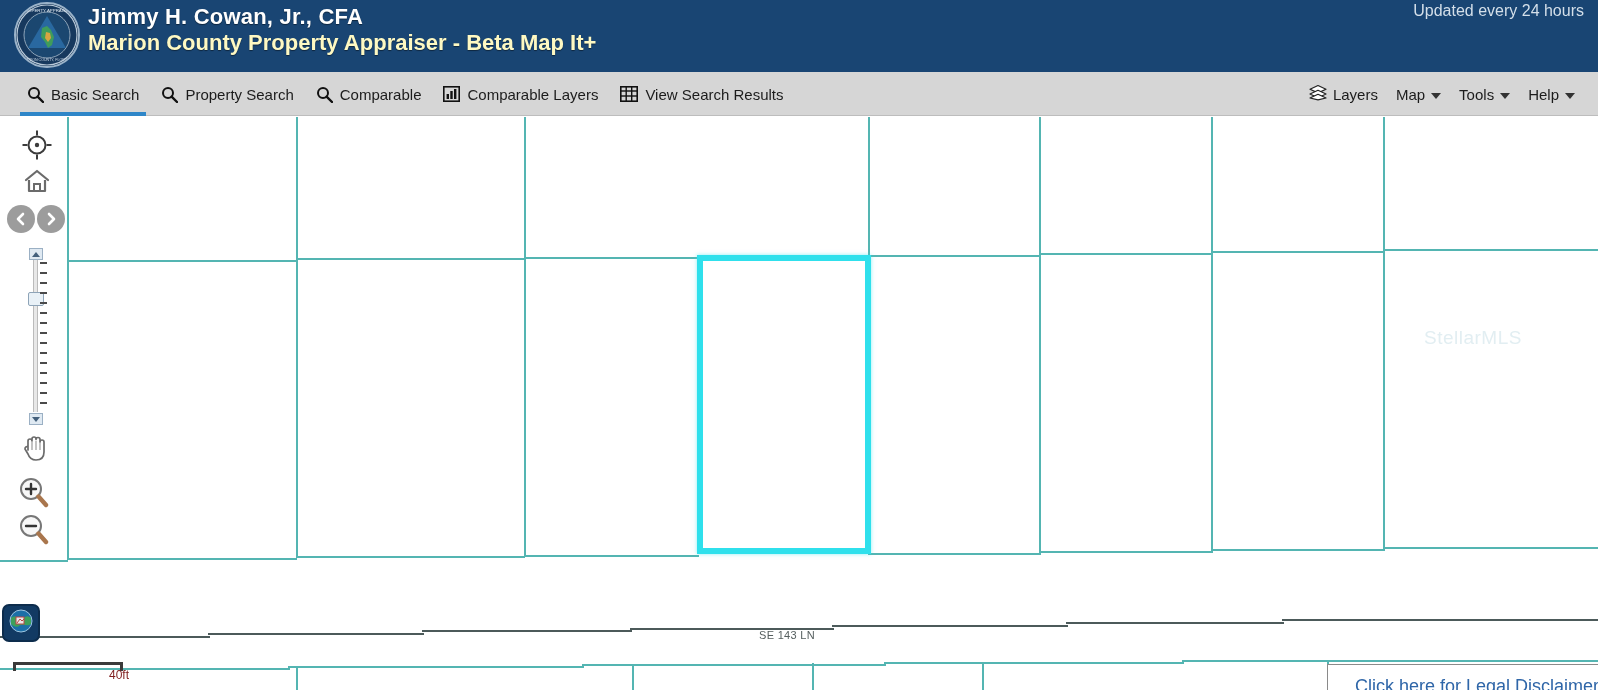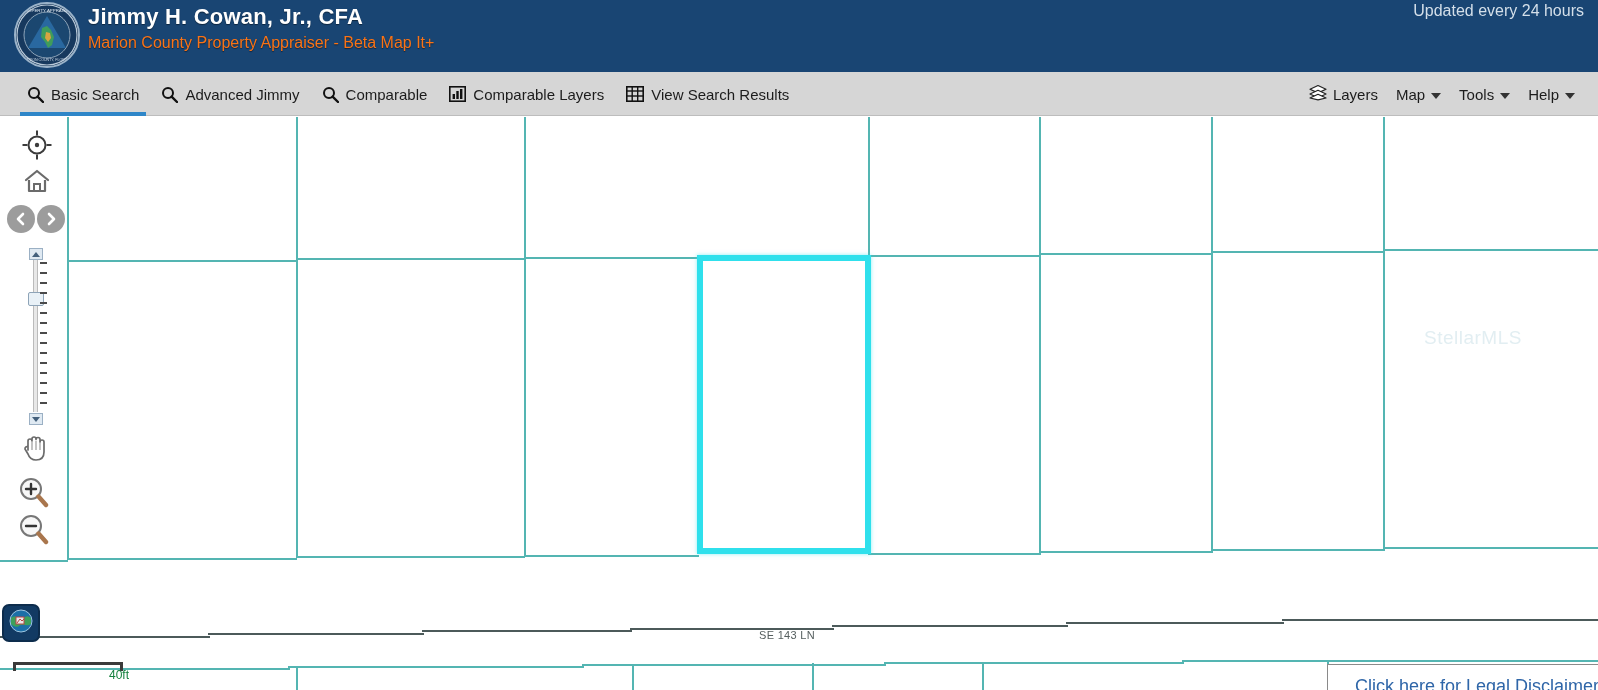--- a/index.html
+++ b/index.html
@@ -27,21 +27,21 @@
     overflow: hidden;
   }
   .seal svg { display:block; }
   .titles { position: absolute; left: 88px; top: 4px; }
   .title-main {
     color: #ffffff; font-size: 22px; font-weight: bold;
     letter-spacing: .2px; line-height: 26px;
     text-shadow: 0 1px 1px rgba(0,0,0,.45);
   }
   .title-sub {
-    color: #f97316; font-size: 16px; font-weight: normal;
+    color: #fef9c3; font-size: 22px; font-weight: bold;
     line-height: 22px; margin-top: 2px;
     text-shadow: 0 1px 1px rgba(0,0,0,.45);
   }
   .updated {
     position: absolute; right: 14px; top: 2px;
     color: #d4dfe9; font-size: 16px;
   }
 
   
   .navbar {
@@ -141,21 +141,21 @@
   .scalebar { position: absolute; left: 13px; top: 662px; width: 110px; }
   .scalebar-line {
     position: relative; height: 9px;
     border-left: 3px solid #3a3a3a; border-right: 3px solid #3a3a3a;
   }
   .scalebar-line::before {
     content:""; position:absolute; left:0; right:0; top:0; height:3px; background:#3a3a3a;
   }
   .scalebar-label {
     position: absolute; right: -6px; top: 6px;
-    font-size: 12px; color: #15803d;
+    font-size: 12px; color: #7f1d1d;
   }
   .disclaimer {
     position: absolute; left: 1355px; top: 676px;
     font-size: 18px; color: #2f66a8; white-space: nowrap; cursor: pointer;
   }
   .disclaimer-box {
     position: absolute; left: 1327px; top: 664px;
     width: 271px; height: 26px;
     border-left: 1px solid #8a8a8a; border-top: 1px solid #8a8a8a;
     background: #ffffff;
@@ -199,21 +199,21 @@
         <span>Basic Search</span>
       </div>
 
       <div class="nav-item">
         <span>
           <svg width="17" height="17" viewBox="0 0 17 17">
               <circle cx="7" cy="7" r="5" fill="none" stroke="#111" stroke-width="2"></circle>
               <line x1="10.6" y1="10.6" x2="16" y2="16" stroke="#111" stroke-width="2.4" stroke-linecap="round"></line>
             </svg>
         </span>
-        <span>Advanced Jimmy</span>
+        <span>Property Search</span>
       </div>
 
       <div class="nav-item">
         <span>
           <svg width="17" height="17" viewBox="0 0 17 17">
               <circle cx="7" cy="7" r="5" fill="none" stroke="#111" stroke-width="2"></circle>
               <line x1="10.6" y1="10.6" x2="16" y2="16" stroke="#111" stroke-width="2.4" stroke-linecap="round"></line>
             </svg>
         </span>
         <span>Comparable</span>

